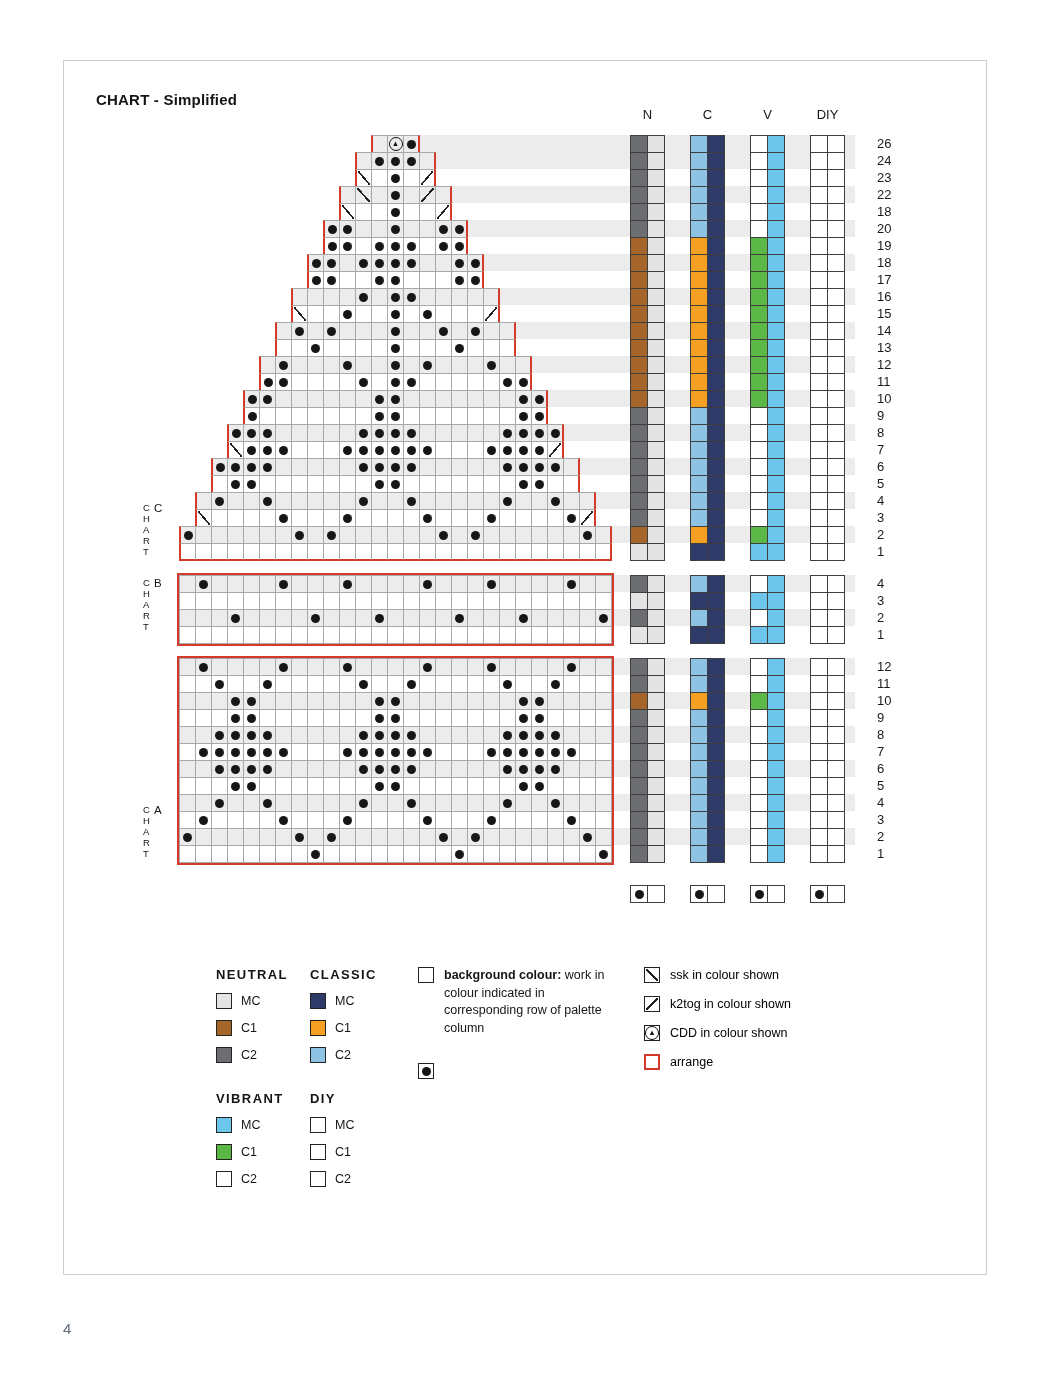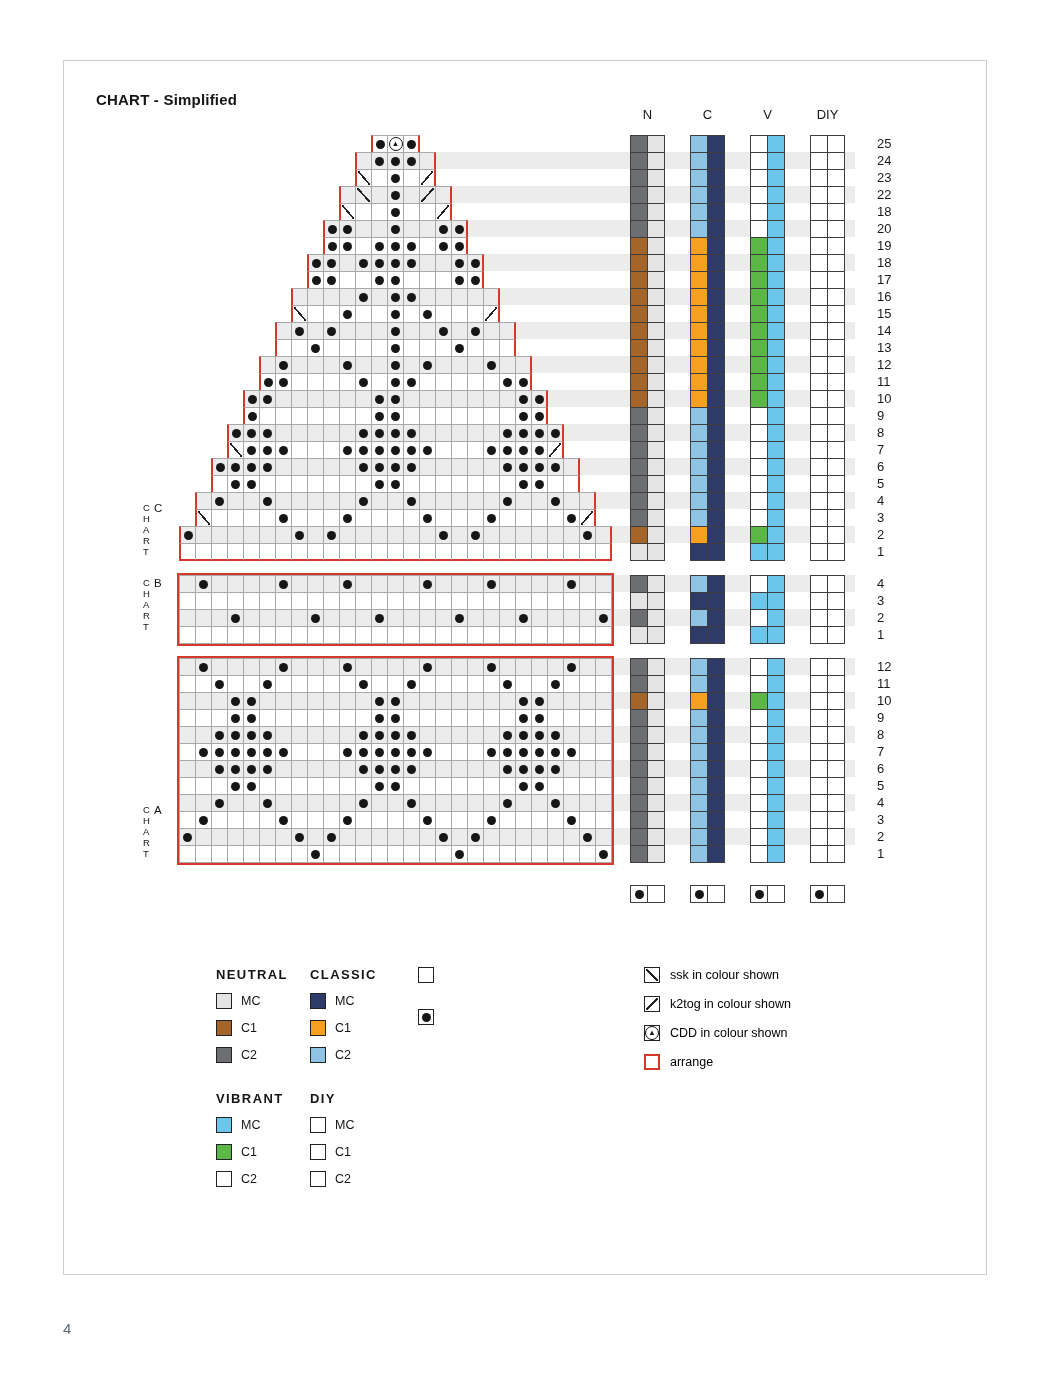--- a/index.html
+++ b/index.html
@@ -98,43 +98,44 @@
     <div class="chart-title">CHART - Simplified</div>
     <div class="charts">
         <div class="pal-header">
           <div class="hspacer"></div>
           <div class="hlabel">N</div>
           <div class="hlabel">C</div>
           <div class="hlabel">V</div>
           <div class="hlabel">DIY</div>
         </div>
         <div class="chart-block mt10">
-          <div class="row">
+          <div class="row striped">
+            <div class="stripe" style="left: 192px; right: 44px;"></div>
             <div class="sp" style="width: 192px;"></div>
-            <div class="cell g-dot red-l"></div>
+            <div class="cell red-l"></div>
             <div class="cell g-cdd"></div>
             <div class="cell g-dot red-r"></div>
             <div class="sp" style="width: 192px;"></div>
             <div class="pair first">
               <div class="pcell" style="background: rgb(109, 110, 113);"></div>
               <div class="pcell" style="background: rgb(228, 228, 228);"></div>
             </div>
             <div class="pair">
               <div class="pcell" style="background: rgb(143, 195, 228);"></div>
               <div class="pcell" style="background: rgb(46, 58, 103);"></div>
             </div>
             <div class="pair">
               <div class="pcell" style="background: rgb(255, 255, 255);"></div>
               <div class="pcell" style="background: rgb(108, 197, 234);"></div>
             </div>
             <div class="pair">
               <div class="pcell" style="background: rgb(255, 255, 255);"></div>
               <div class="pcell" style="background: rgb(255, 255, 255);"></div>
             </div>
-            <div class="rownum">25</div>
+            <div class="rownum">26</div>
           </div>
           <div class="row striped">
             <div class="stripe" style="left: 176px; right: 44px;"></div>
             <div class="sp" style="width: 176px;"></div>
             <div class="cell red-l"></div>
             <div class="cell g-dot"></div>
             <div class="cell g-dot"></div>
             <div class="cell g-dot"></div>
             <div class="cell red-r"></div>
             <div class="sp" style="width: 176px;"></div>
@@ -1921,20 +1922,21 @@
             </div>
             <div class="leg-item">
               <div class="swatch" style="background: rgb(255, 255, 255);"></div>
               <div class="leg-label">C2</div>
             </div>
           </div>
         </div>
         <div class="leg-notes">
           <div class="note">
             <div class="sq"></div>
+            <div class="note-text"><b>background colour: </b>work in colour indicated in corresponding row of palette column</div>
           </div>
           <div class="note">
             <div class="sq g-dot"></div>
           </div>
         </div>
         <div class="leg-symbols">
           <div class="sym">
             <div class="sq g-ssk"></div>
             <div class="sym-label">ssk in colour shown</div>
           </div>

